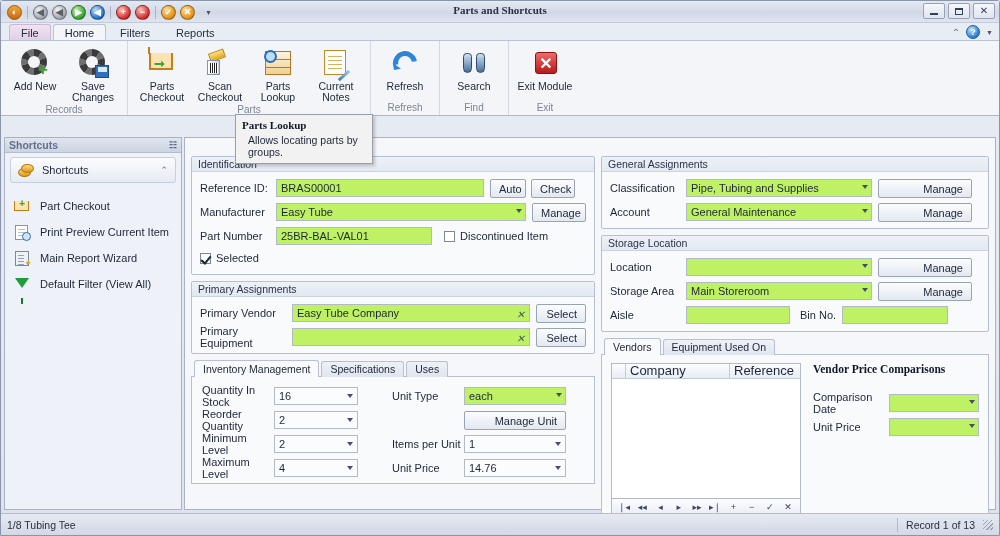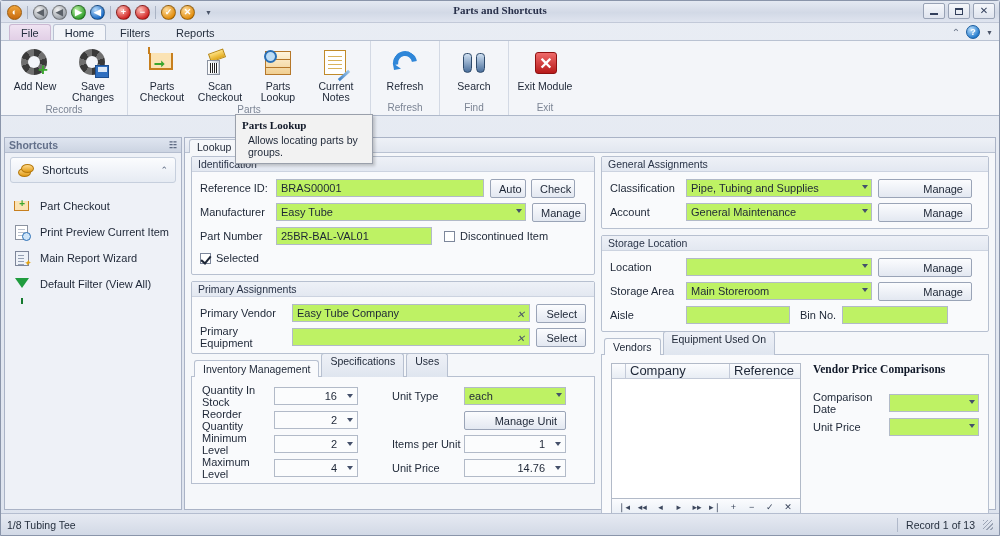--- a/index.html
+++ b/index.html
@@ -250,29 +250,29 @@
   .chk{ display:flex; align-items:center; gap:5px; font-size:11px; color:#1d2636; }
   .box{ width:11px;height:11px;border:1px solid #7d879b;background:#fff;position:relative; }
   .box.on::after{
     content:""; position:absolute; left:2px; top:0px; width:4px;height:8px;
     border:solid #1d2636; border-width:0 2px 2px 0; transform:rotate(40deg);
   }
 
   
   .tabs2{ display:flex; align-items:flex-end; height:17px; padding-left:3px; }
   .tab2{
-    height:24px; line-height:15px; padding:0 8px; font-size:10.5px; color:#1d2636;
+    height:16px; line-height:15px; padding:0 8px; font-size:10.5px; color:#1d2636;
     background:linear-gradient(180deg,#eef1f7,#dfe5ef); border:1px solid #b7c0d0;
     border-bottom:none; border-radius:3px 3px 0 0; margin-right:2px;
   }
   .tab2.active{ background:#f9fafc; height:17px; line-height:16px; }
   .tabpanel{ border:1px solid #b7c0d0; background:#f9fafc; margin-top:-1px; }
 
   .spin{ position:relative; }
-  .spin .val{ text-align:right; padding-right:16px; }
+  .spin .val{ text-align:left; padding-right:16px; }
   .spin .arr{
     position:absolute; right:4px; top:6px; width:0;height:0;
     border-left:3.5px solid transparent;border-right:3.5px solid transparent;border-top:4px solid #44506a;
   }
 
   
   .grid{ border:1px solid #b2bac8; background:#fff; }
   .grid-head{ display:flex; height:15px; background:linear-gradient(180deg,#fbfcfe,#e8edf4);
               border-bottom:1px solid #c3cad8; font-size:13px; color:#1d2636; }
   .gh{ line-height:14px; padding:0 4px; border-right:1px solid #c3cad8; }
@@ -523,23 +523,20 @@
         <div class="sb-item">
           <span class="sb-ic">
               <i class="ic-funnel"></i>
             </span>
           <span>Default Filter (View All)</span>
         </div>
       </div>
     </div>
 
     <div class="main">
-      <div class="lookup-tabstrip">
-        <div class="lookup-tab">Lookup</div>
-      </div>
 
       <div class="cols">
 
         <div class="colL">
 
           <div class="gbox">
             <div class="gbox-title">Identification</div>
             <div class="gbox-body">
               <div class="row">
                 <span class="lbl w80">Reference ID:</span>

